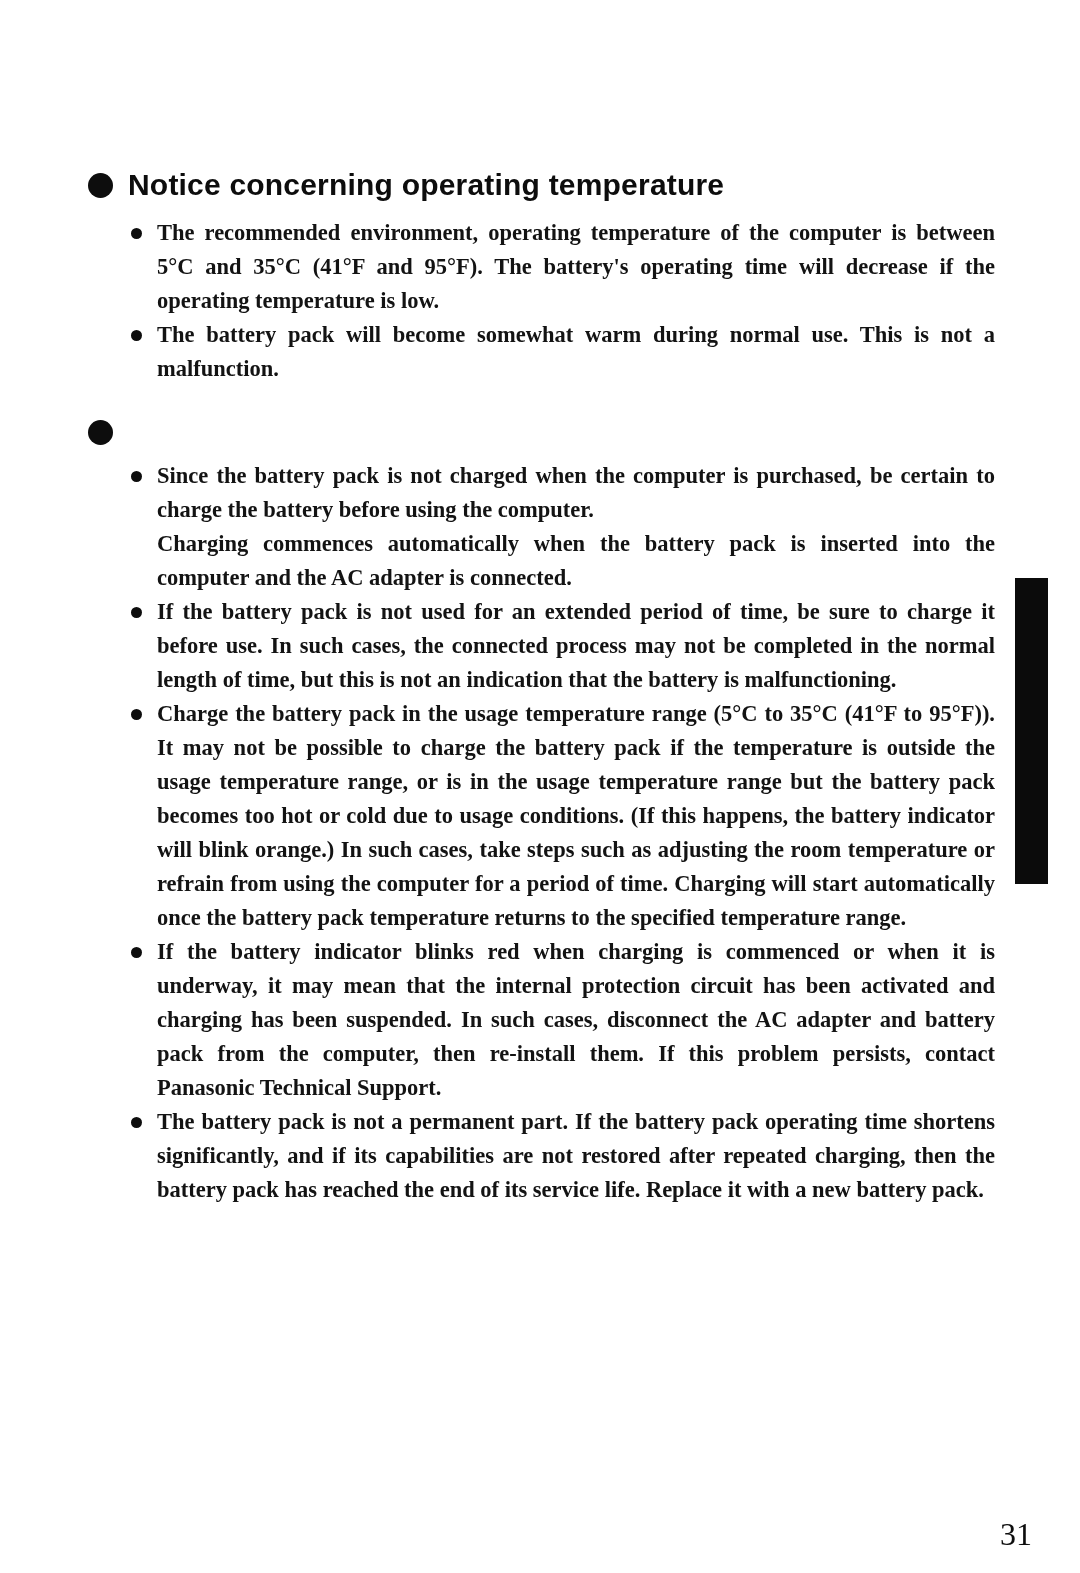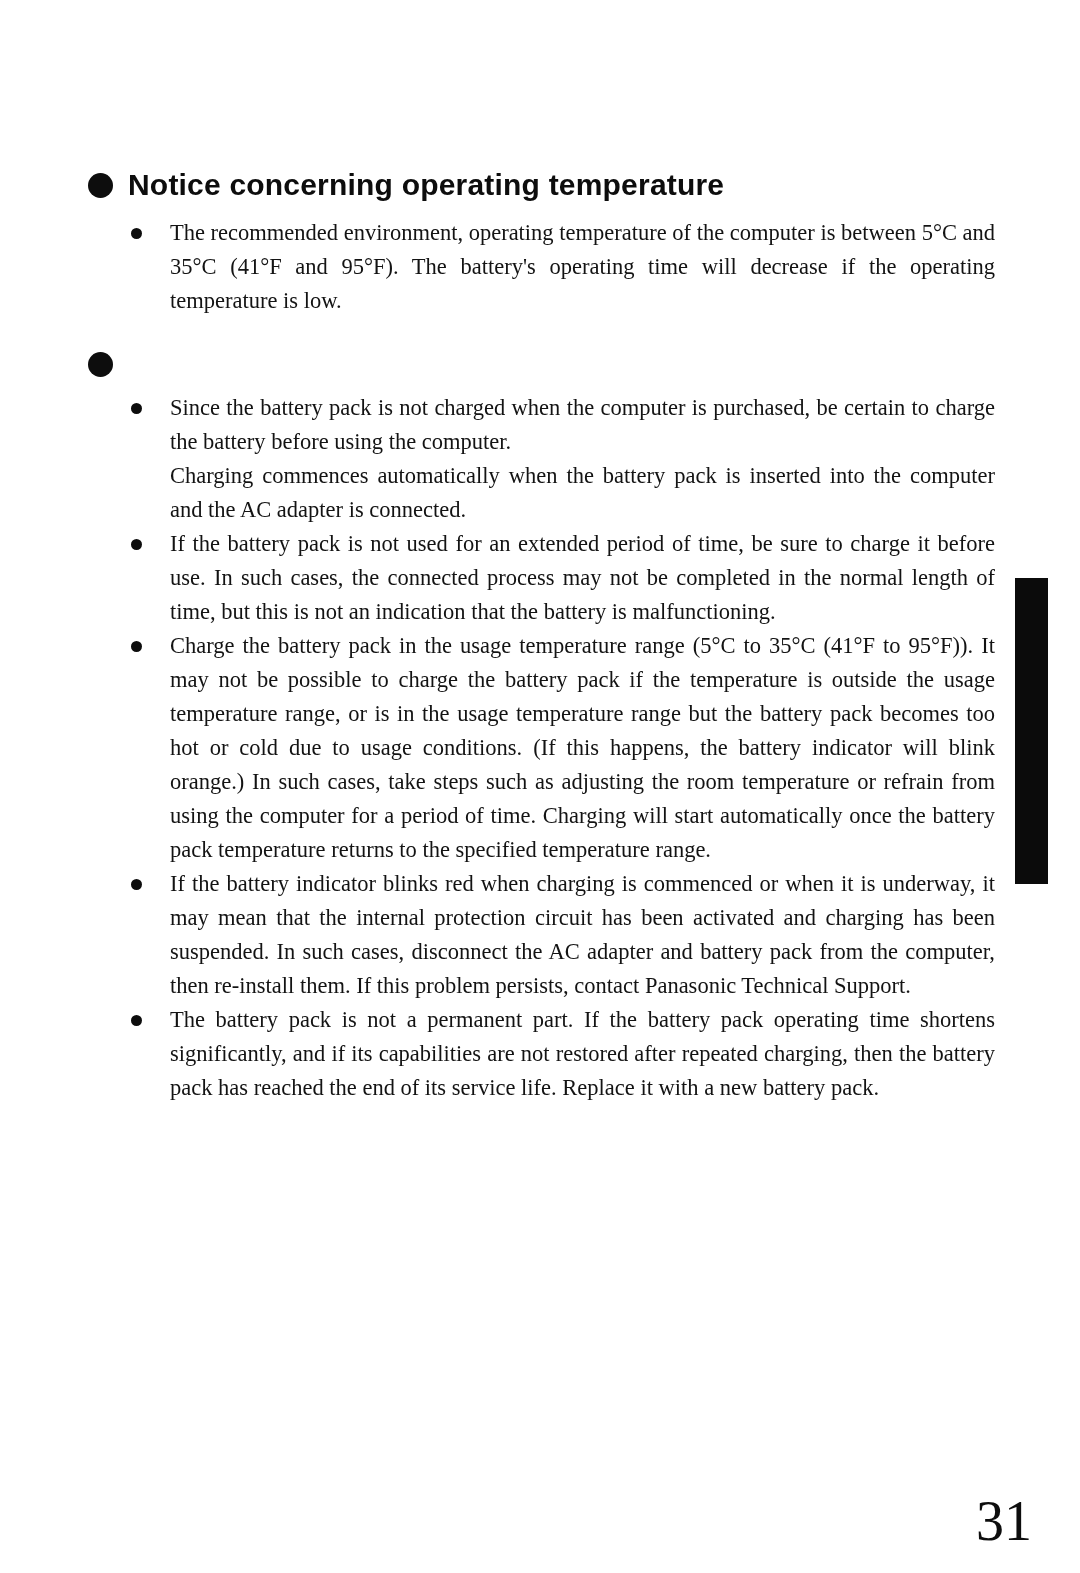--- a/index.html
+++ b/index.html
@@ -42,22 +42,23 @@
     background: #0d0d0d;
     flex: 0 0 auto;
   }
   .bullet-list {
     list-style: none;
     margin: 0;
     padding: 0 0 0 43px;
   }
   .bullet-item {
     display: flex;
-    gap: 28px;
+    gap: 15px;
     margin: 0;
+    font-weight: bold;
   }
   .bullet-dot {
     width: 11px;
     height: 11px;
     border-radius: 50%;
     background: #0d0d0d;
     margin-top: 12px;
     flex: 0 0 auto;
   }
   .bullet-text {
@@ -73,39 +74,43 @@
     right: 32px;
     width: 33px;
     height: 306px;
     background: #0b0b0b;
   }
   .page-number {
     position: absolute;
     right: 48px;
     bottom: 20px;
     font-family: "Liberation Serif", serif;
-    font-size: 56px;
+    font-size: 32px;
     color: #0d0d0d;
   }
 </style>
 </head>
 <body>
 
 <div class="page">
   <div class="content">
 
     <section class="section">
       <h2 class="section-heading">
         <span class="heading-dot"></span>
         <span>Notice concerning operating temperature</span>
       </h2>
       <ul class="bullet-list">
         <li class="bullet-item">
           <span class="bullet-dot"></span>
           <span class="bullet-text">The recommended environment, operating temperature of the computer is between 5°C and 35°C (41°F and 95°F).  The battery's operating time will decrease if the operating temperature is low.</span>
+        </li>
+        <li class="bullet-item">
+          <span class="bullet-dot"></span>
+          <span class="bullet-text">The battery pack will become somewhat warm during normal use.  This is not a malfunction.</span>
         </li>
       </ul>
     </section>
 
     <section class="section">
       <h2 class="section-heading">
         <span class="heading-dot"></span>
       </h2>
       <ul class="bullet-list">
         <li class="bullet-item">

